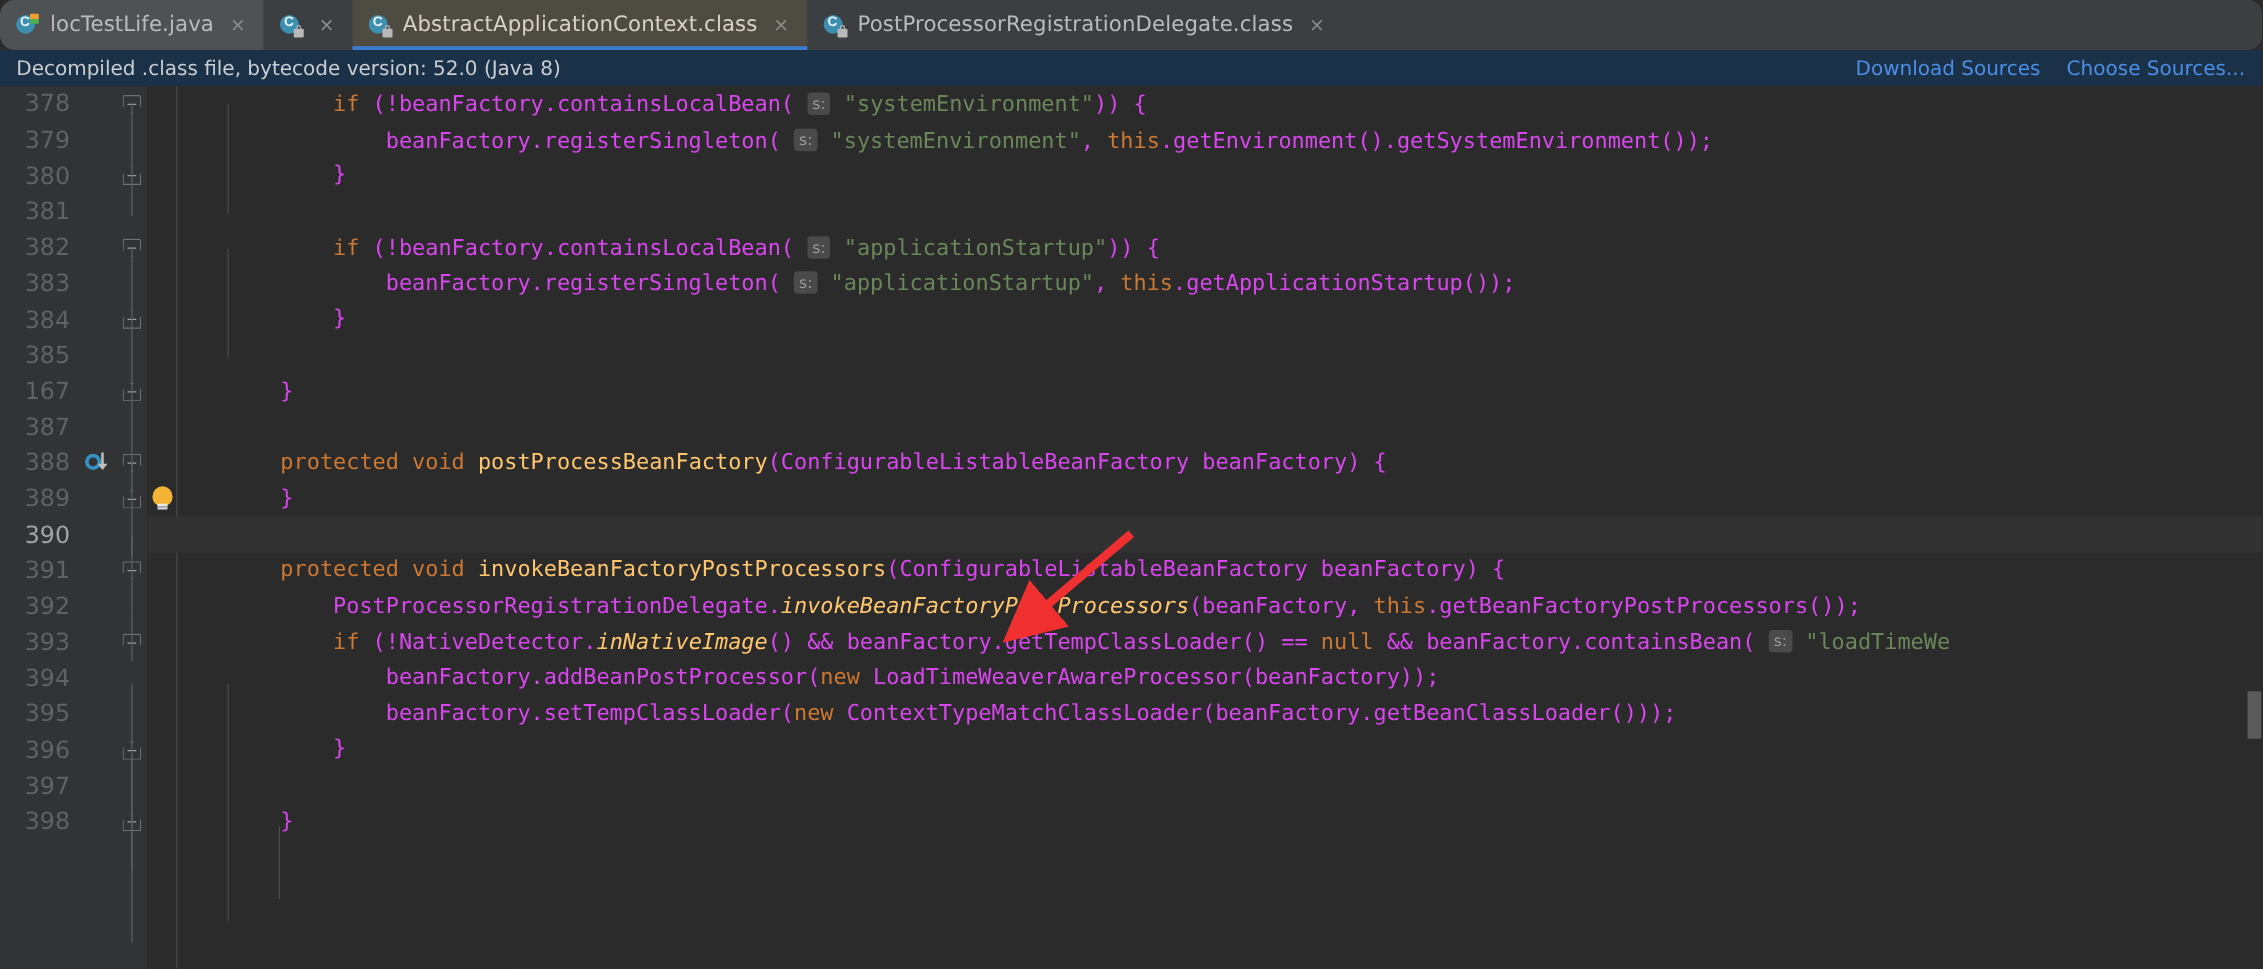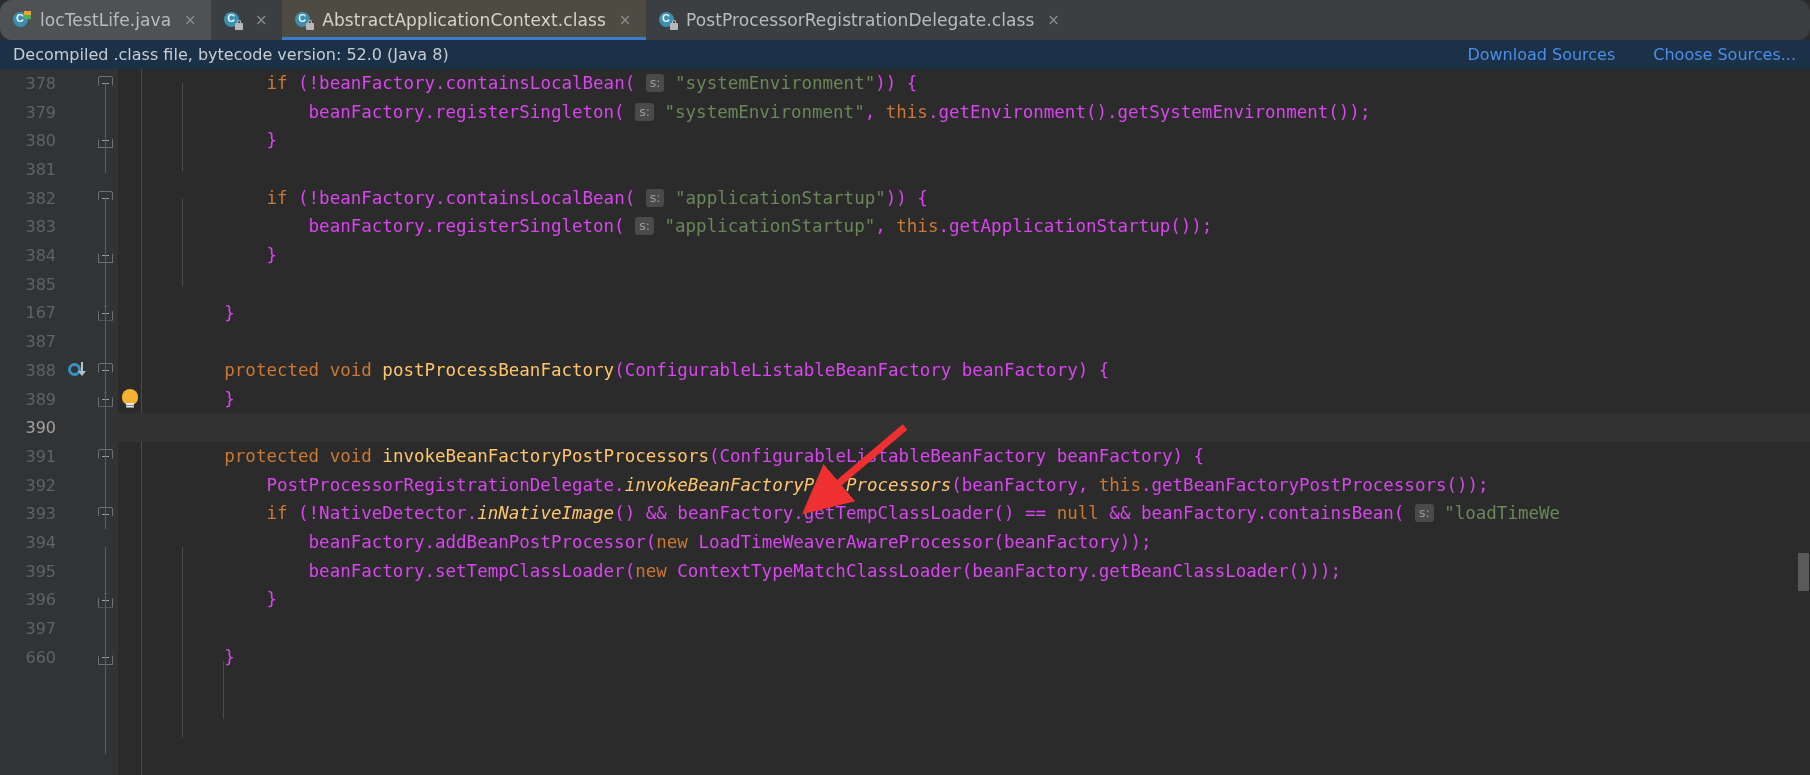--- a/index.html
+++ b/index.html
@@ -110,21 +110,21 @@
     align-items: center;
     padding: 0 14px 0 13px;
     font-size: 16px;
     color: #c8cdd2;
     box-sizing: border-box;
   }
   .infobar .spacer { flex: 1; }
   .infobar .link {
     color: #4b8fe8;
     font-size: 16px;
-    margin-left: 38px;
+    margin-left: 21px;
     cursor: pointer;
   }
 
   
   .editor {
     position: relative;
     height: 706px;
     background: #2b2b2b;
     overflow: hidden;
     display: flex;
@@ -145,21 +145,21 @@
     display: flex;
     align-items: center;
     position: relative;
   }
   .gnum {
     position: absolute;
     left: 8px;
     width: 48px;
     text-align: right;
     font-family: "DejaVu Sans", sans-serif;
-    font-size: 16px;
+    font-size: 19px;
     color: #606366;
   }
   .gline.current .gnum { color: #a4a3a3; }
 
   
   .foldrail {
     position: absolute;
     left: 105px;
     width: 1px;
     background: #5c5f61;
@@ -415,21 +415,21 @@
         <div class="gline" style="position: absolute; top: 487.9px; left: 0px; right: 0px;">
           <span class="gnum">395</span>
         </div>
         <div class="gline" style="position: absolute; top: 516.6px; left: 0px; right: 0px;">
           <span class="gnum">396</span>
         </div>
         <div class="gline" style="position: absolute; top: 545.3px; left: 0px; right: 0px;">
           <span class="gnum">397</span>
         </div>
         <div class="gline" style="position: absolute; top: 574px; left: 0px; right: 0px;">
-          <span class="gnum">660</span>
+          <span class="gnum">398</span>
         </div>
       </div>
     <div id="fold-layer">
         <div class="foldmark down" style="top: 7px;"></div>
         <div class="foldmark up" style="top: 64.4px;"></div>
         <div class="foldmark down" style="top: 121.8px;"></div>
         <div class="foldmark up" style="top: 179.2px;"></div>
         <div class="foldmark up" style="top: 236.6px;"></div>
         <div class="foldmark down" style="top: 294px;"></div>
         <div class="foldmark up" style="top: 322.7px;"></div>

